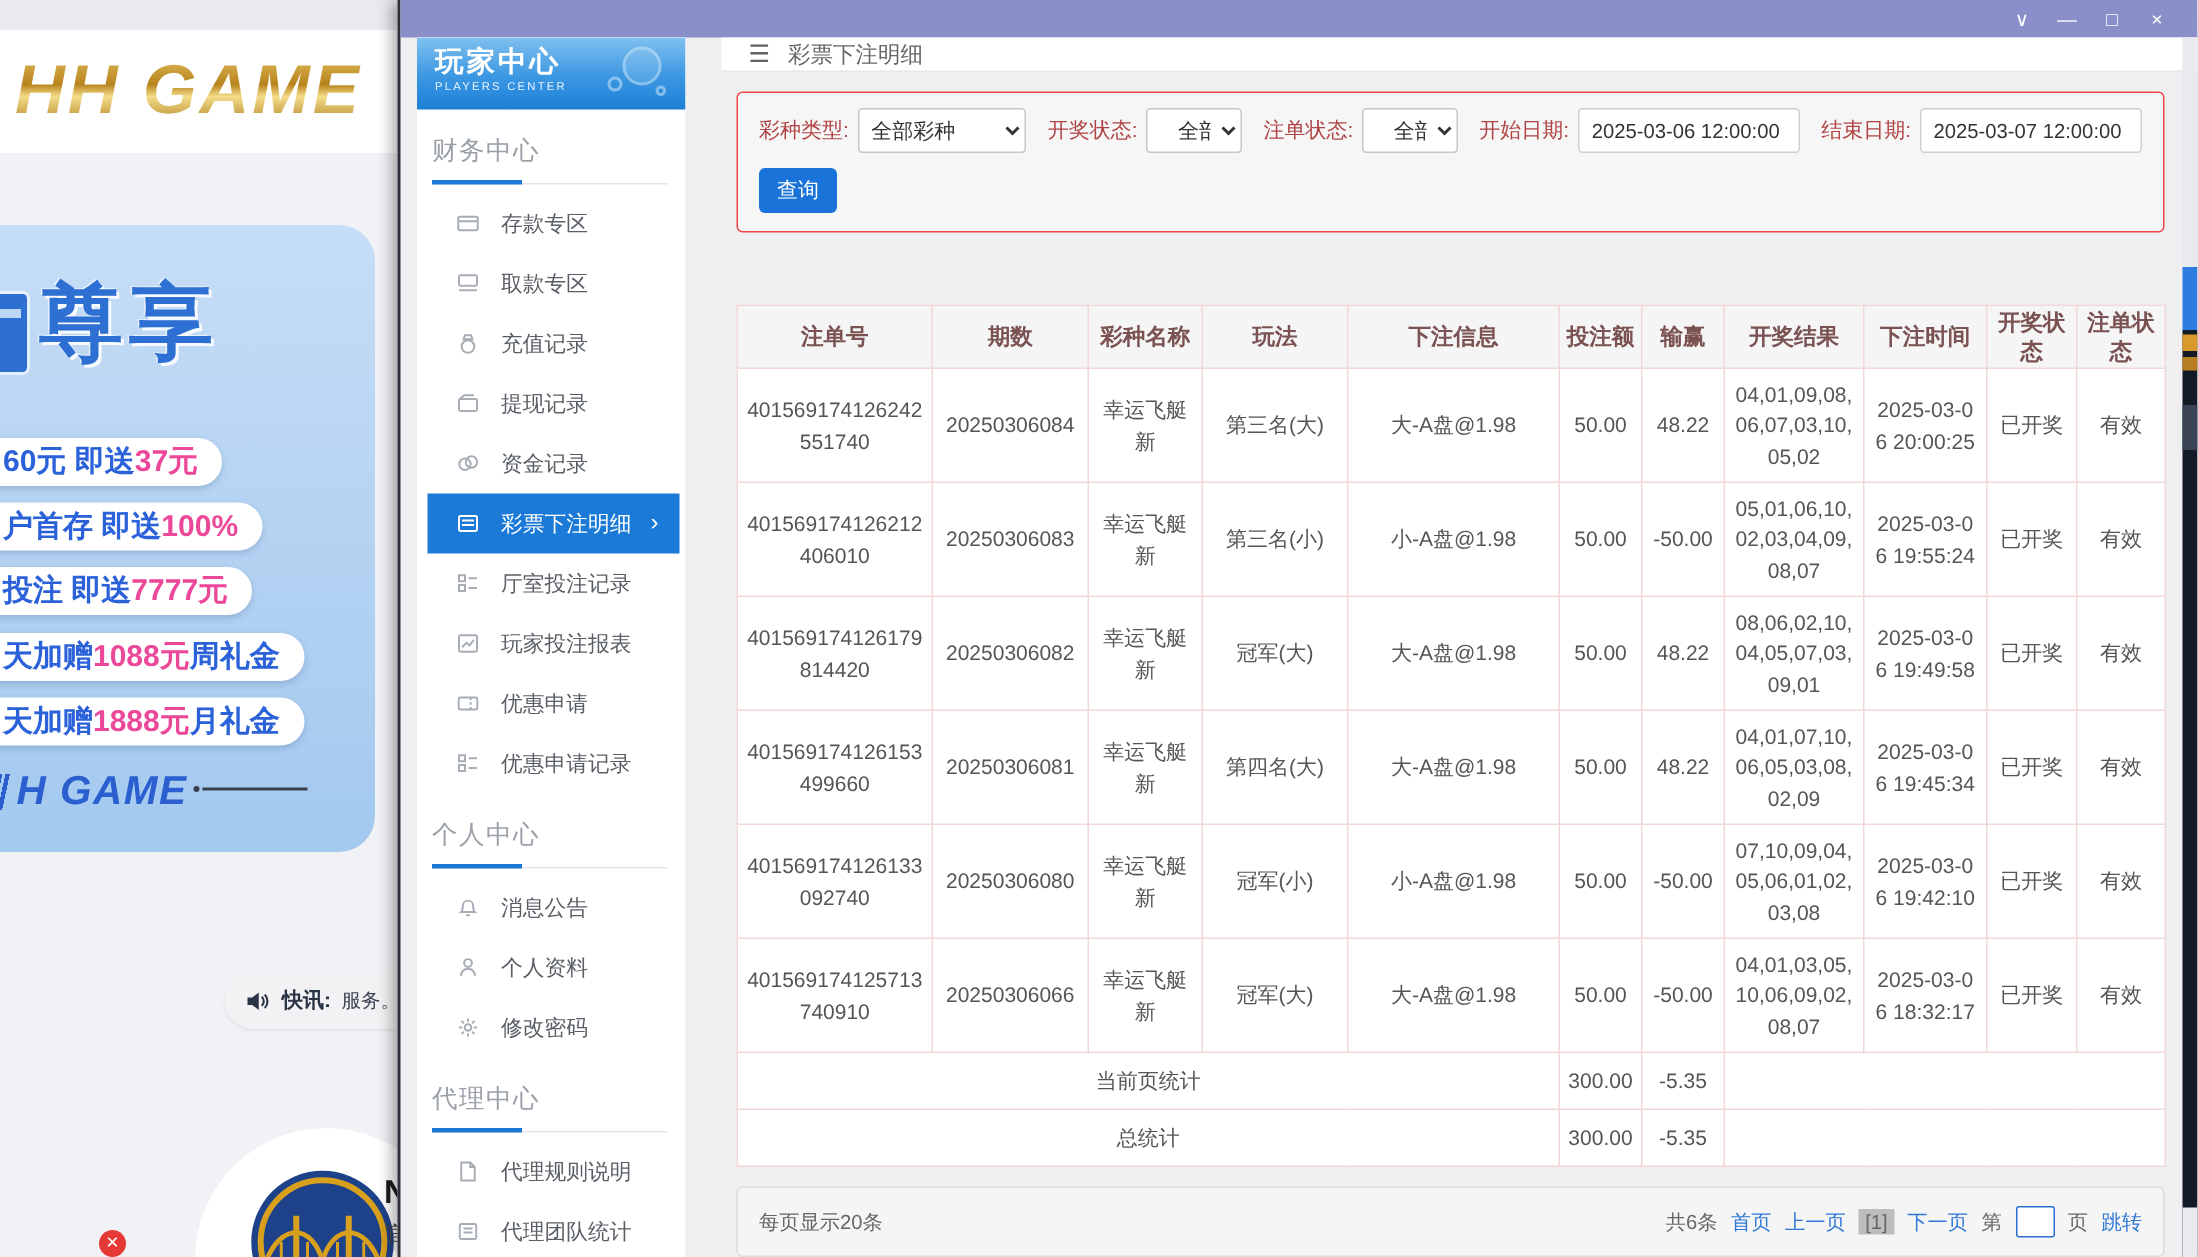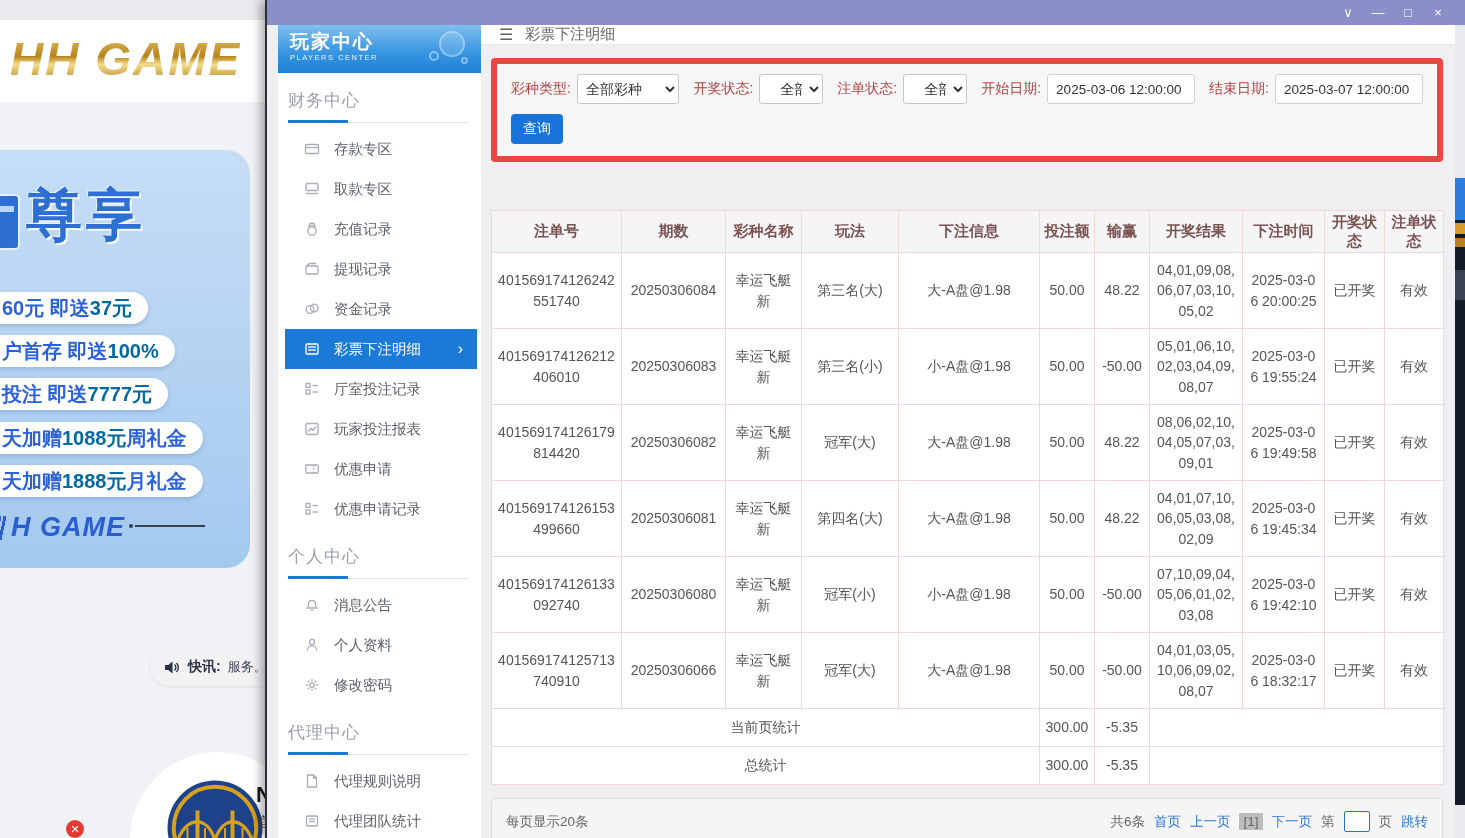--- a/index.html
+++ b/index.html
@@ -19,21 +19,21 @@
     border-radius:0 24px 24px 0; background:linear-gradient(180deg,#c6ddf6,#a3c9ef); overflow:hidden; }
   .hero-frag { position:absolute; left:14px; top:46px; width:24px; height:52px; background:#2d6fd2;
     border-radius:3px; box-shadow:0 0 0 2px rgba(255,255,255,.6); }
   .hero-frag::after { content:""; position:absolute; left:4px; top:10px; width:16px; height:6px; background:#bcd6f3; }
   .hero-title { position:absolute; left:46px; top:28px; font-size:56px; font-weight:900; color:#2d6fd2;
     letter-spacing:4px; text-shadow:2px 2px 0 rgba(255,255,255,.85), -1px -1px 0 rgba(255,255,255,.6); }
   .promo-pill { position:absolute; left:-30px; height:32px; padding:2px 16px 2px 52px; background:#fff;
     border-radius:17px 17px 17px 17px; white-space:nowrap; font-size:20px; font-weight:800; line-height:28px;
     box-shadow:0 2px 4px rgba(60,90,140,.25); }
   .promo-pill .p-blue { color:#2b62d9; }
-  .promo-pill .p-red  { color:#0369a1;margin-top:20px; }
+  .promo-pill .p-red  { color:#ec4899;margin-top:20px; }
   .hero-footer { position:absolute; left:16px; top:362px; white-space:nowrap; }
   .hf-bars { display:inline-block; width:10px; height:24px; margin-right:5px; vertical-align:middle;
     background:linear-gradient(90deg,#2b5fd0 0 3px,transparent 3px 5px,#2b5fd0 5px 8px,transparent 8px); transform:skewX(-12deg); }
   .hf-logo { font-size:27px; font-weight:900; font-style:italic; color:#2b5fd0; letter-spacing:1px; vertical-align:middle; }
   .hf-line { display:inline-block; vertical-align:middle; margin-left:10px; width:70px; border-top:2px solid #3a3f4c; position:relative; top:-2px; }
   .hf-line::before { content:""; position:absolute; left:-6px; top:-3px; width:4px; height:4px; background:#3a3f4c; border-radius:50%; }
 
   .ticker { position:absolute; left:150px; top:648px; width:160px; height:38px; background:#f2f2f4;
     border-radius:19px 0 0 19px; display:flex; align-items:center; gap:7px; padding-left:14px;
     box-shadow:0 1px 3px rgba(0,0,0,.08); }
@@ -50,21 +50,21 @@
 
   
   .window { position:absolute; left:265px; top:0; width:1200px; height:838px; z-index:10;
     border-left:2px solid #2e2f38; box-shadow:-4px 0 10px rgba(0,0,0,.35); background:#efeff1; }
   .titlebar { height:25px; background:#8a8fca; display:flex; justify-content:flex-end; align-items:center; padding-right:12px; }
   .tb-ctl { color:#fff; font-size:13px; width:30px; text-align:center; cursor:default; line-height:25px; }
   .win-body { display:flex; height:813px; }
 
   
   .sidebar { width:214px; padding-left:11px; background:transparent; }
-  .sidebar-inner { width:203px; height:100%; background:#fff; overflow:hidden; }
+  .sidebar-inner { width:179px; height:100%; background:#fff; overflow:hidden; }
   .sb-header { height:48px; background:linear-gradient(180deg,#7fc0ef 0%,#3b97e2 55%,#1c7fd6 100%);
     position:relative; padding:6px 0 0 12px; overflow:hidden; }
   .sb-title { color:#fff; font-size:19px; font-weight:bold; letter-spacing:2px; line-height:22px; }
   .sb-sub { color:#eaf4ff; font-size:7.5px; letter-spacing:1.5px; }
   .sb-deco { position:absolute; right:8px; top:4px; width:46px; height:40px; opacity:.55; }
   .sb-deco i { position:absolute; border:2px solid #cfe8fb; border-radius:50%; display:block; }
   .sb-deco i:nth-child(1){ width:26px; height:26px; left:12px; top:2px; background:rgba(255,255,255,.25);}
   .sb-deco i:nth-child(2){ width:10px; height:10px; left:2px; top:22px;}
   .sb-deco i:nth-child(3){ width:7px; height:7px; left:34px; top:28px;}
   .sb-section-label { margin:16px 12px 0 10px; font-size:17px; color:#9aa0a8; letter-spacing:1px; }
@@ -78,21 +78,21 @@
   .sb-item.active .ic { color:#fff; }
   .sb-item.active .chev { position:absolute; right:14px; font-size:16px; color:#fff; }
 
   
   .main { flex:1; display:flex; flex-direction:column; min-width:0; }
   .topbar { height:45px; background:#fff; border-bottom:1px solid #e7e7e9; display:flex; align-items:center; padding-left:18px; gap:12px; }
   .hamburger { font-size:16px; color:#5f6368; cursor:pointer; }
   .page-title { font-size:15px; color:#666; }
   .content { flex:1; padding:13px 0 0 10px; }
 
-  .filter-panel { width:952px; background:#f6f6f7; border:6px solid #ef4444; border-radius:4px; padding:10px 14px 12px; }
+  .filter-panel { width:952px; background:#f6f6f7; border:1px solid #ef4444; border-radius:4px; padding:10px 14px 12px; }
   .filter-row { display:flex; align-items:center; flex-wrap:nowrap; }
   .flabel { font-size:14px; color:#b04343; margin:0 6px 0 14px; white-space:nowrap; }
   .flabel:first-child { margin-left:0; }
   .fselect { height:30px; border:1px solid #c6c6c8; border-radius:3px; background:#fff; font-size:14px; color:#333;
     padding:0 4px; font-family:inherit; }
   .fselect.wide { width:122px; }
   .fselect.narrow { width:64px;padding-left:16px; }
   .fdate { height:30px; width:148px; border:1px solid #d0d0d2; border-radius:3px; background:#fff; font-size:13.5px;
     color:#333; padding:0 8px; font-family:inherit; }
   .btn-search { margin-top:10px; width:52px; height:30px; background:#1a73d9; border:none; border-radius:4px;

